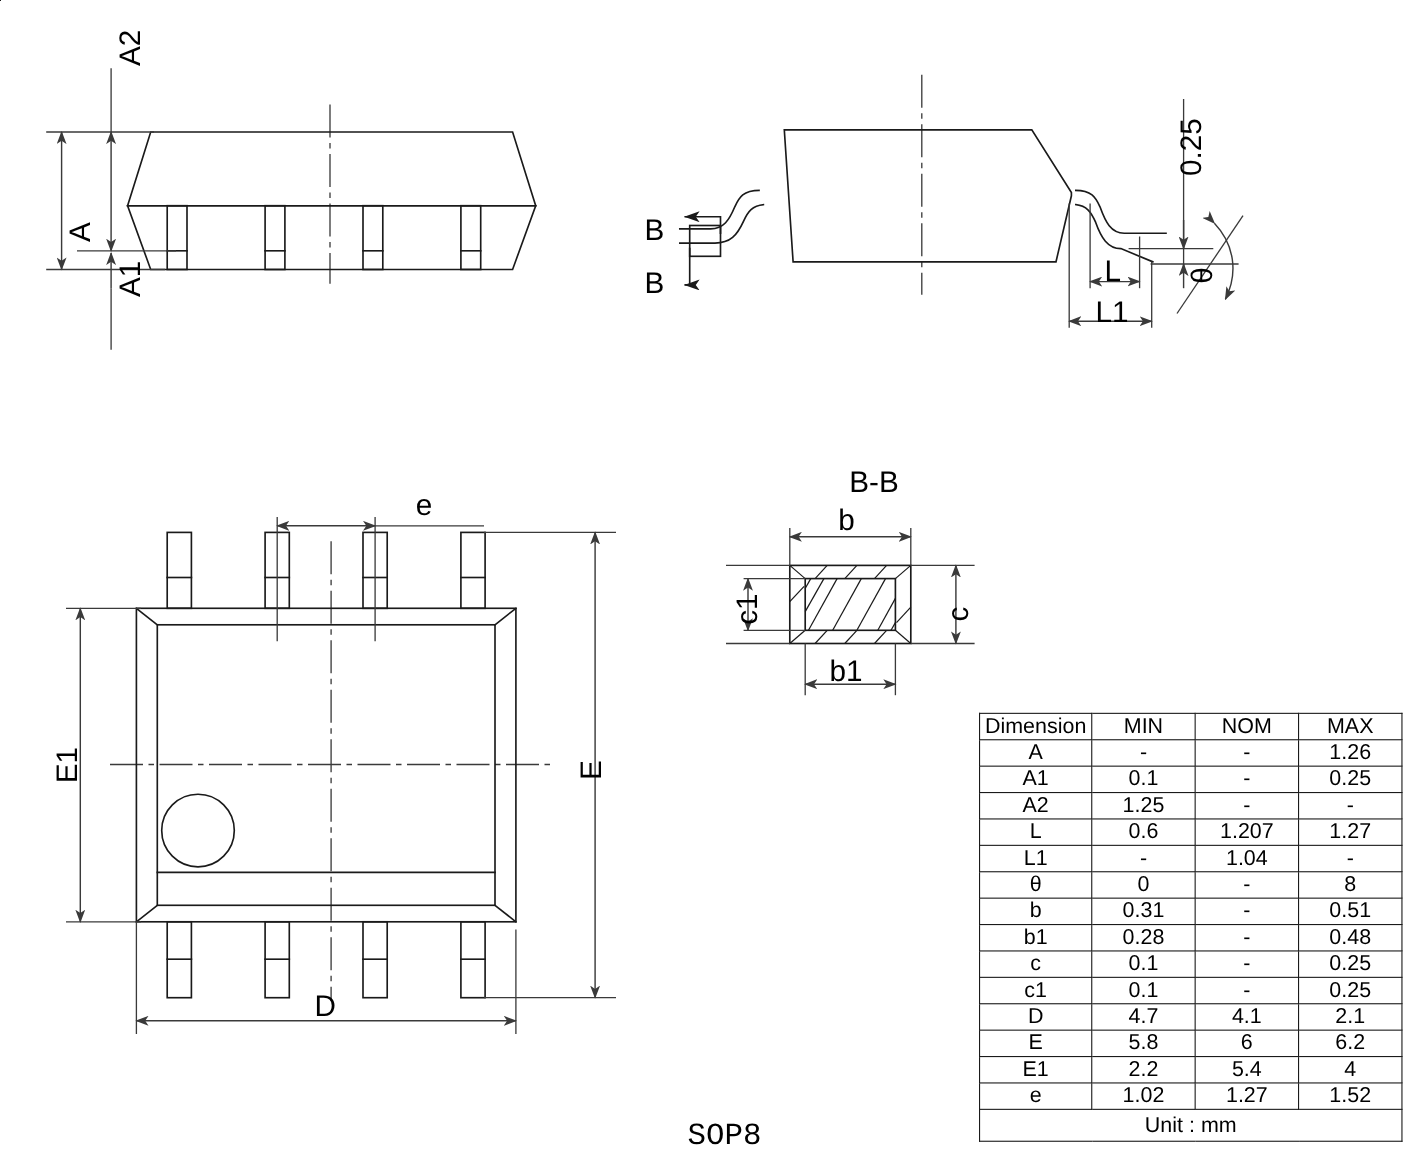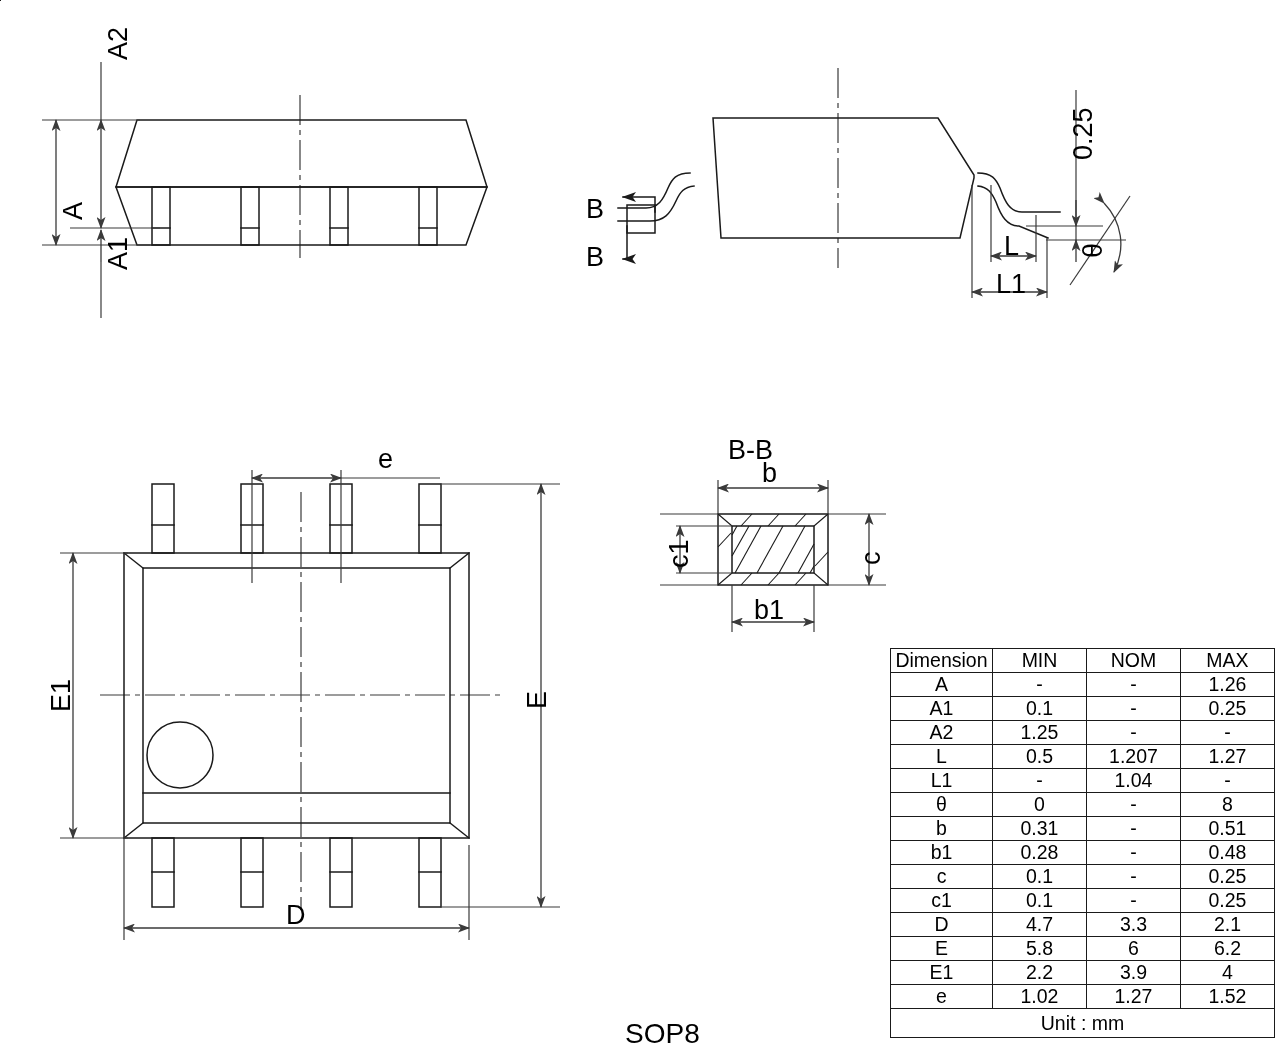--- a/index.html
+++ b/index.html
@@ -102,20 +102,21 @@
   table.dimtable col.c3 { width: 94px; }
   table.dimtable td.unit {
     height: 28px;
     line-height: 28px;
   }
   #pkg-name {
     position: absolute;
     left: 625px;
     top: 1020px;
     font-size: 28px;
+    font-family: Liberation Mono, monospace;
   }
 </style>
 </head>
 <body>
 
 <div id="page">
 
   <svg class="drawing" viewBox="0 0 1278 1063">
     <defs>
       <marker id="arrHead" markerWidth="12" markerHeight="9" refX="11" refY="4.5" orient="auto" markerUnits="userSpaceOnUse">
@@ -340,21 +341,21 @@
   <div class="lbl" style="left:1004px; top:233px;">L</div>
   <div class="lbl" style="left:996px; top:271px;">L1</div>
   <div class="lbl rot90" style="left:1070px; top:160px;">0.25</div>
   <div class="lbl rot90" style="left:1080px; top:258px;">θ</div>
 
   <div class="lbl" style="left:378px; top:446px;">e</div>
   <div class="lbl rot90" style="left:48px; top:712px;">E1</div>
   <div class="lbl rot90" style="left:524px; top:709px;">E</div>
   <div class="lbl" style="left:286px; top:902px;">D</div>
 
-  <div class="lbl" style="left:728px; top:425px;margin-top:12px;">B-B</div>
+  <div class="lbl" style="left:772px; top:425px;">B-B</div>
   <div class="lbl" style="left:762px; top:460px;">b</div>
   <div class="lbl" style="left:754px; top:597px;">b1</div>
   <div class="lbl rot90" style="left:858px; top:565px;">c</div>
   <div class="lbl rot90" style="left:666px; top:568px;">c1</div>
 
   <div class="lbl" id="pkg-name">SOP8</div>
 
   <div id="dimtable-wrap">
     <table class="dimtable">
       <colgroup>
@@ -386,21 +387,21 @@
             <td>0.25</td>
           </tr>
           <tr>
             <td>A2</td>
             <td>1.25</td>
             <td>-</td>
             <td>-</td>
           </tr>
           <tr>
             <td>L</td>
-            <td>0.5</td>
+            <td>0.6</td>
             <td>1.207</td>
             <td>1.27</td>
           </tr>
           <tr>
             <td>L1</td>
             <td>-</td>
             <td>1.04</td>
             <td>-</td>
           </tr>
           <tr>
@@ -429,33 +430,33 @@
           </tr>
           <tr>
             <td>c1</td>
             <td>0.1</td>
             <td>-</td>
             <td>0.25</td>
           </tr>
           <tr>
             <td>D</td>
             <td>4.7</td>
-            <td>3.3</td>
+            <td>4.1</td>
             <td>2.1</td>
           </tr>
           <tr>
             <td>E</td>
             <td>5.8</td>
             <td>6</td>
             <td>6.2</td>
           </tr>
           <tr>
             <td>E1</td>
             <td>2.2</td>
-            <td>3.9</td>
+            <td>5.4</td>
             <td>4</td>
           </tr>
           <tr>
             <td>e</td>
             <td>1.02</td>
             <td>1.27</td>
             <td>1.52</td>
           </tr>
         </tbody>
       <tfoot>

